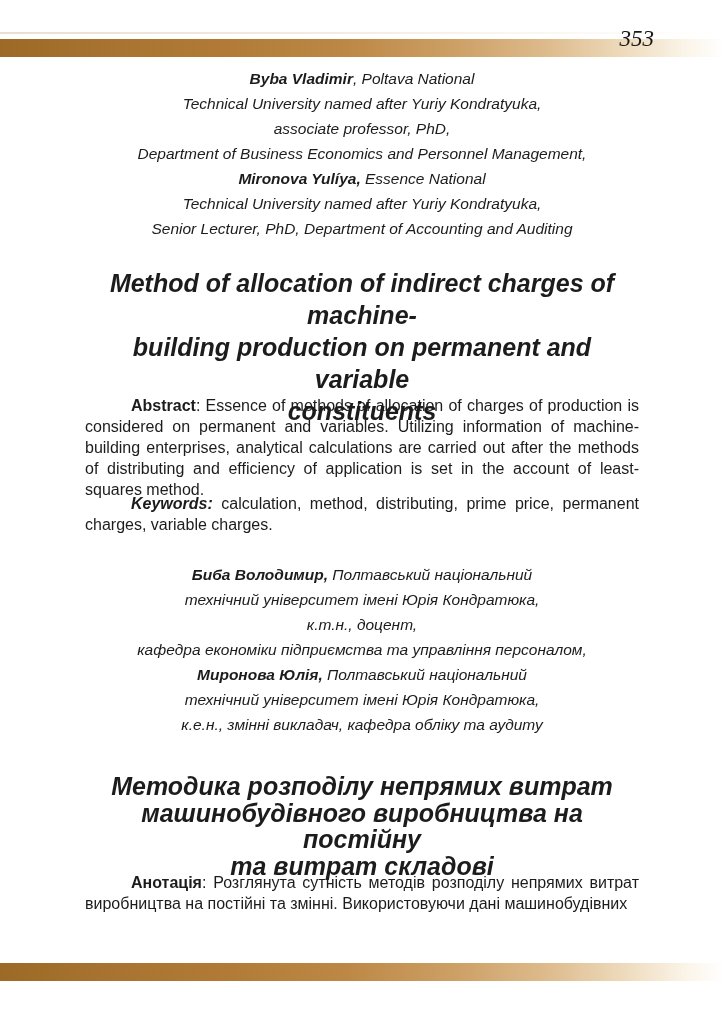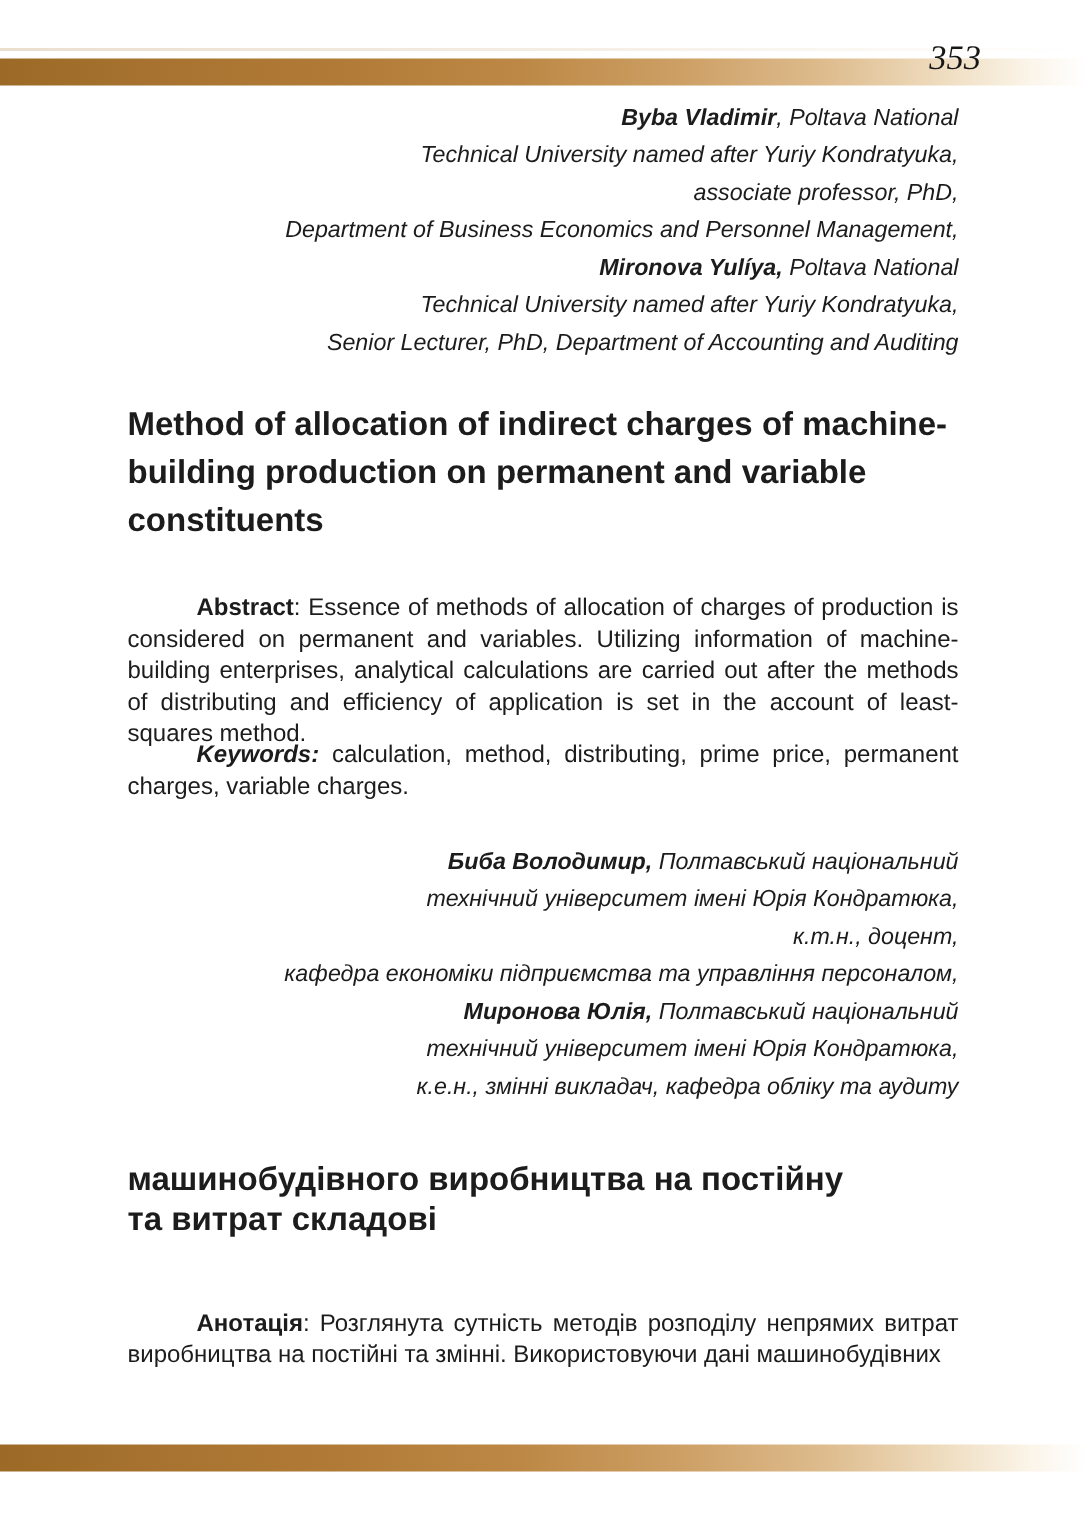--- a/index.html
+++ b/index.html
@@ -42,32 +42,34 @@
     line-height: 26px;
     color: #171717;
   }
   .content-block {
     position: absolute;
     left: 85px;
     width: 554px;
   }
   
   .authors {
-    text-align: right;
+    text-align: center;
     font-style: italic;
     font-size: 15.5px;
     line-height: 25px;
   }
   .authors .name { font-weight: bold; }
   .authors-en { top: 66px; }
   .authors-uk { top: 562px; }
   
   .article-title {
+    text-align: center;
     font-weight: bold;
-    font-size: 22px;
+    font-style: italic;
+    font-size: 25px;
   }
   .article-title.en { top: 267px; line-height: 32px; }
   .article-title.uk { top: 773px; line-height: 26.5px; }
   
   .para {
     text-align: justify;
     font-size: 16px;
     line-height: 21px;
     text-indent: 46px;
   }
@@ -84,21 +86,21 @@
 
   <div class="top-faint-line"></div>
   <div class="gradient-bar top"></div>
   <div class="page-number">353</div>
 
   <div class="content-block authors authors-en">
     <div><span class="name">Byba Vladimir</span><span>, Poltava National</span></div>
     <div>Technical University named after Yuriy Kondratyuka,</div>
     <div>associate professor, PhD,</div>
     <div>Department of Business Economics and Personnel Management,</div>
-    <div><span class="name">Mironova Yulíya,</span><span> Poltava National</span></div>
+    <div><span class="name">Mironova Yulíya,</span><span> Essence National</span></div>
     <div>Technical University named after Yuriy Kondratyuka,</div>
     <div>Senior Lecturer, PhD, Department of Accounting and Auditing</div>
   </div>
 
   <div class="content-block article-title en">
     <div>Method of allocation of indirect charges of machine-</div>
     <div>building production on permanent and variable</div>
     <div>constituents</div>
   </div>
 
@@ -114,20 +116,21 @@
     <div><span class="name">Биба Володимир,</span><span> Полтавський національний</span></div>
     <div>технічний університет імені Юрія Кондратюка,</div>
     <div>к.т.н., доцент,</div>
     <div>кафедра економіки підприємства та управління персоналом,</div>
     <div><span class="name">Миронова Юлія,</span><span> Полтавський національний</span></div>
     <div>технічний університет імені Юрія Кондратюка,</div>
     <div>к.е.н., змінні викладач, кафедра обліку та аудиту</div>
   </div>
 
   <div class="content-block article-title uk">
+    <div>Методика розподілу непрямих витрат</div>
     <div>машинобудівного виробництва на постійну</div>
     <div>та витрат складові</div>
   </div>
 
   <div class="content-block para abstract-uk">
     <span class="label-bold">Анотація</span><span>: Розглянута сутність методів розподілу непрямих витрат виробництва на постійні та змінні. Використовуючи дані машинобудівних</span>
   </div>
 
   <div class="gradient-bar bottom"></div>
 

